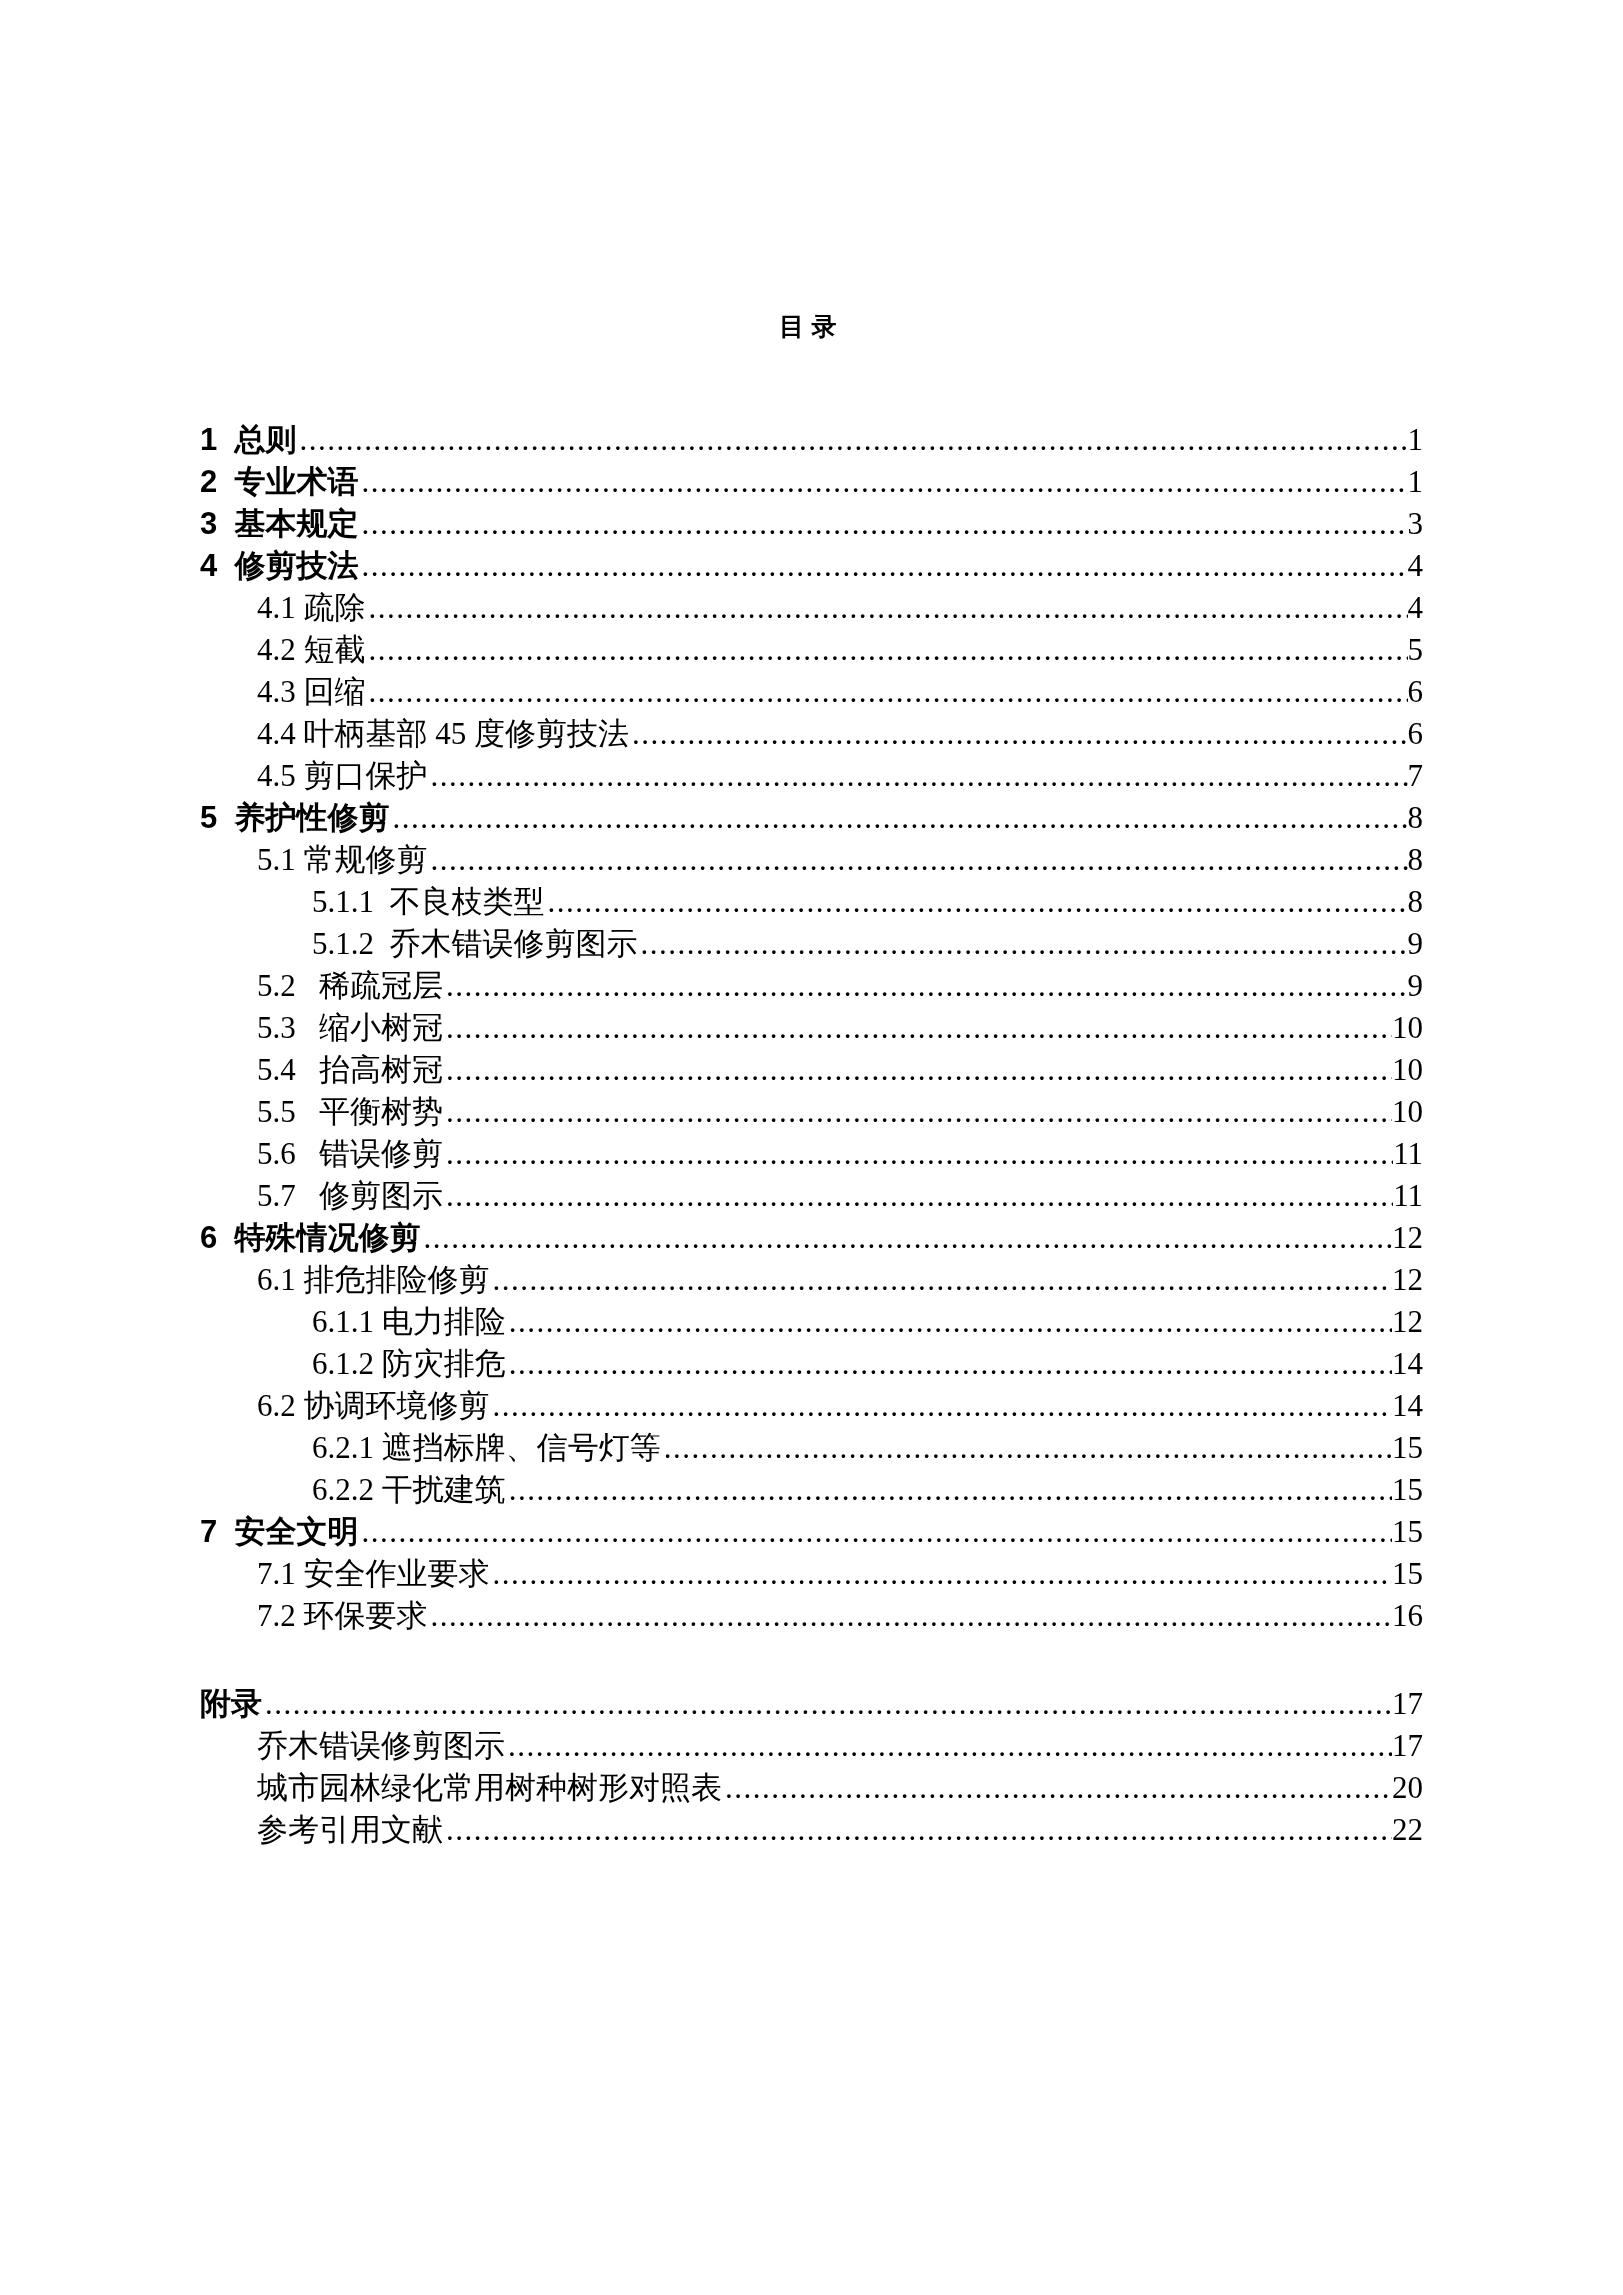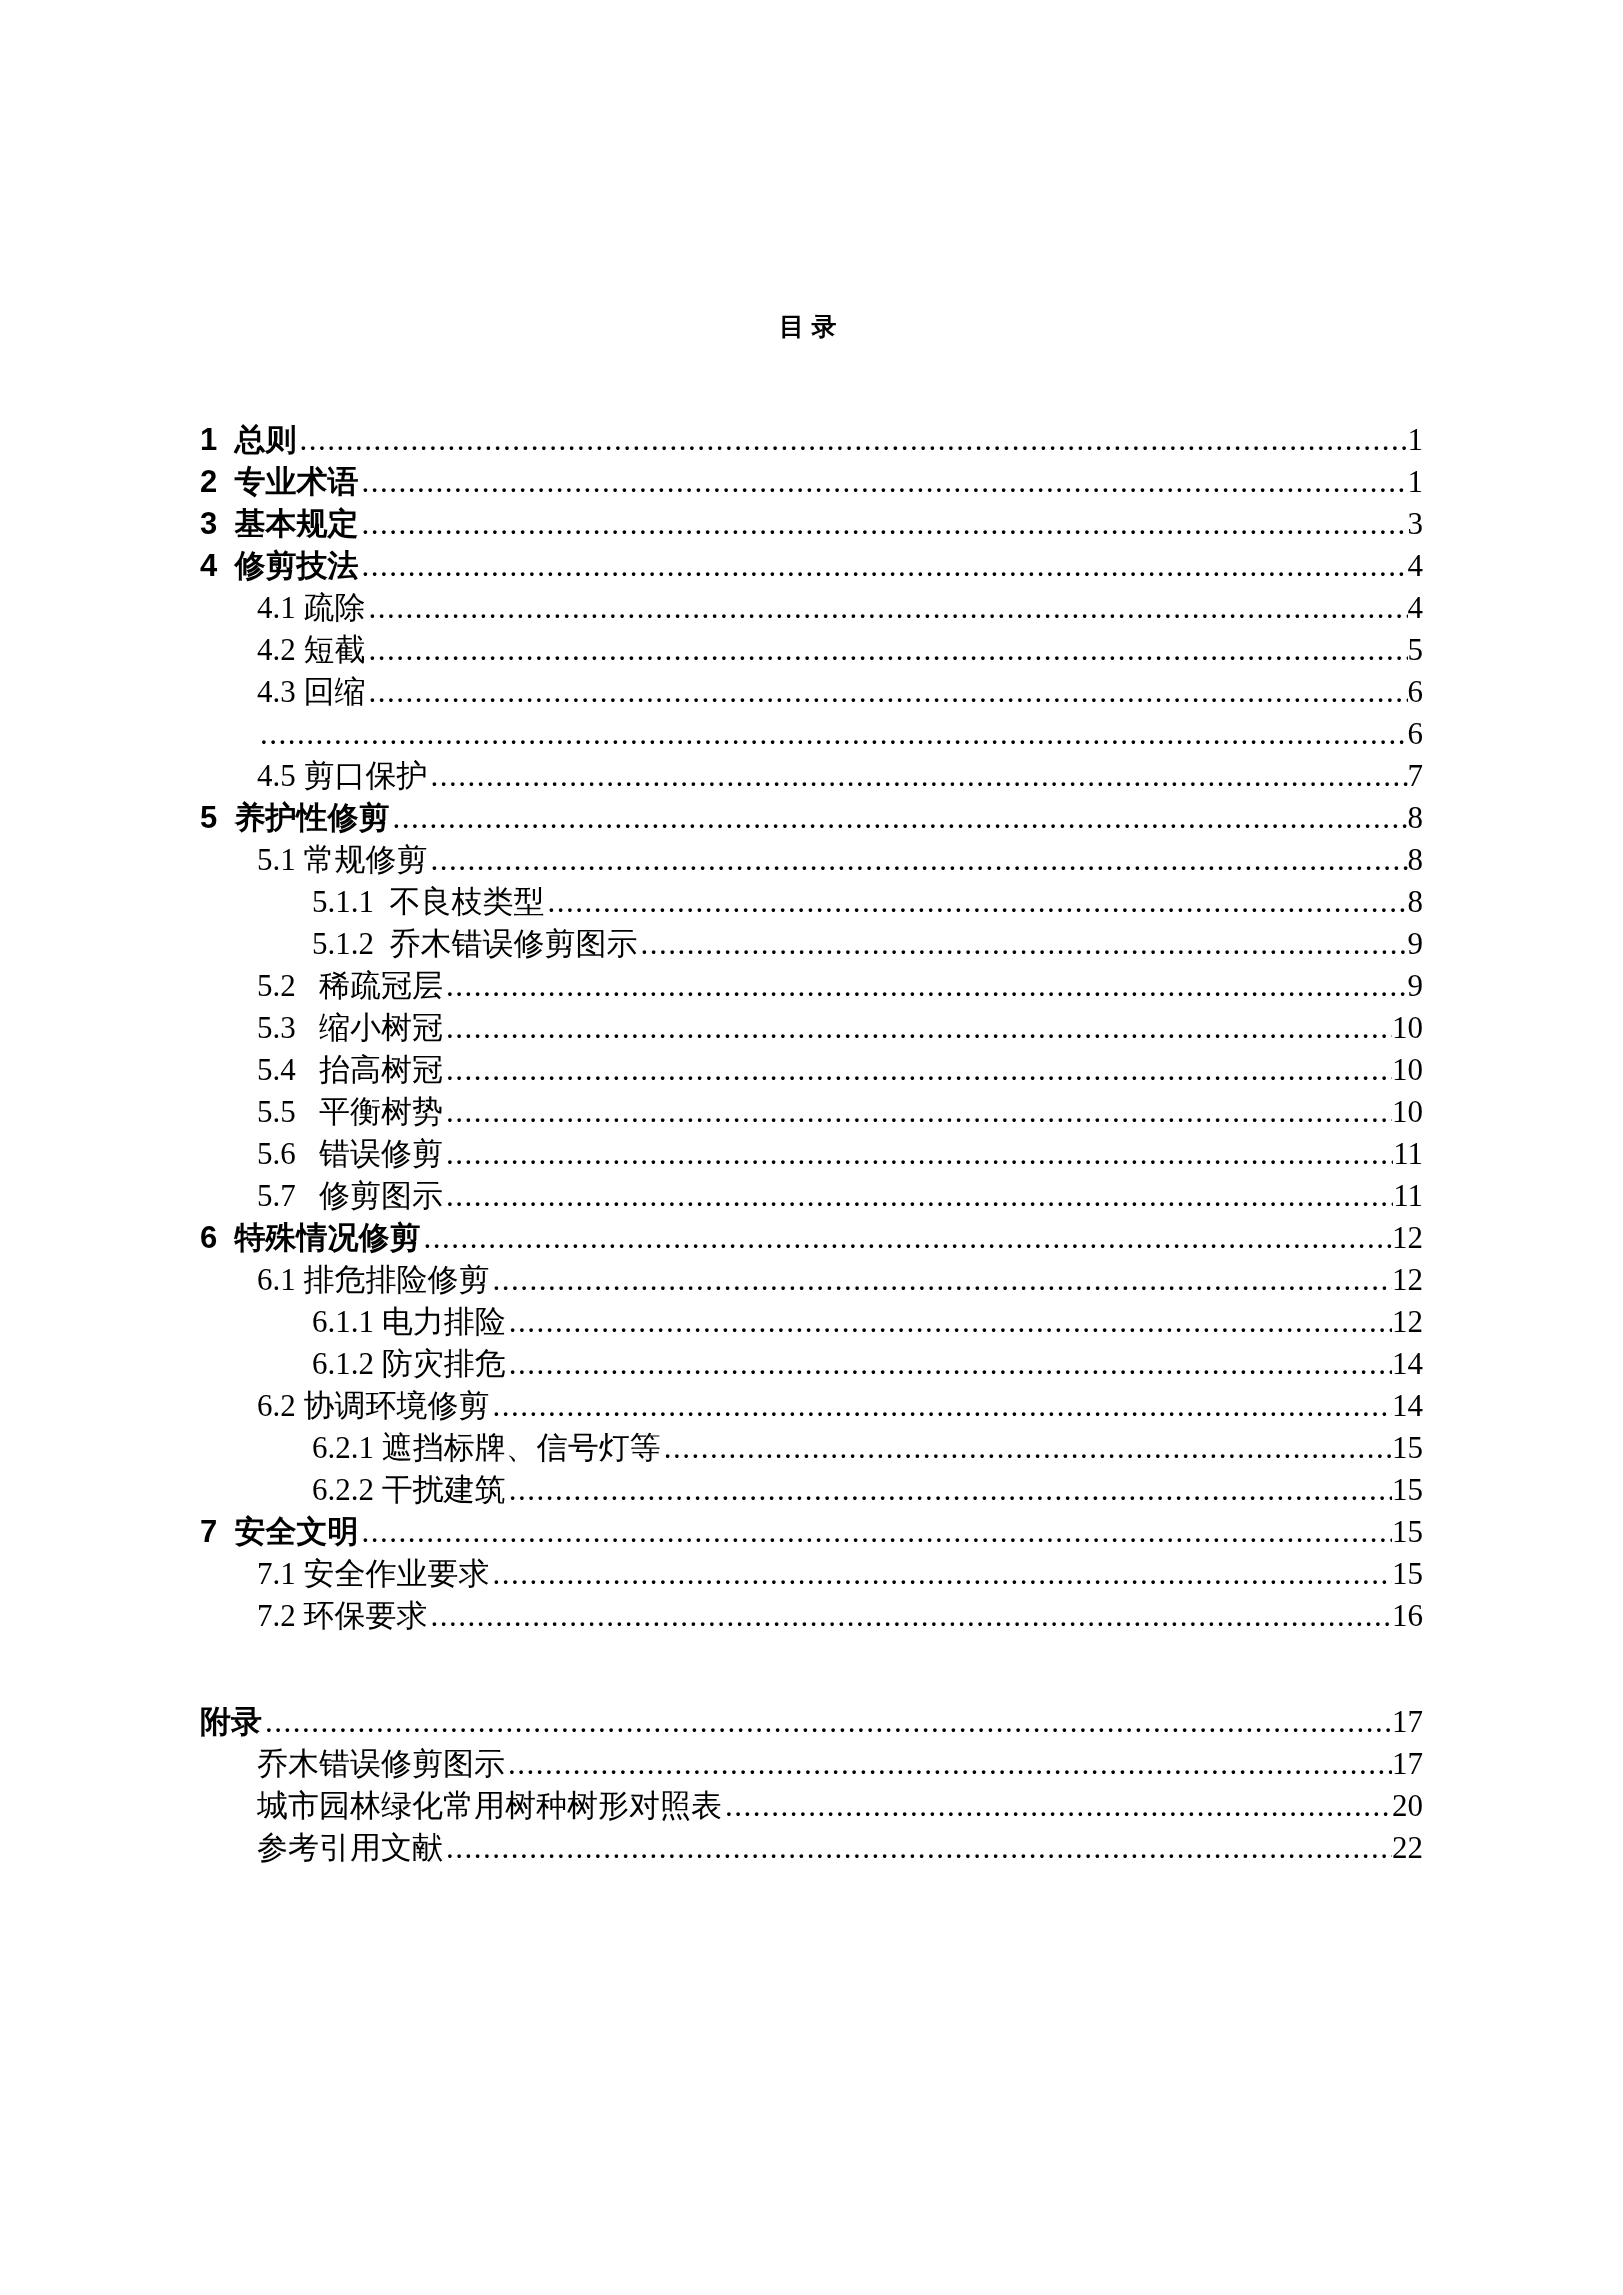--- a/index.html
+++ b/index.html
@@ -31,21 +31,21 @@
     width: 100%;
   }
   .row {
     display: flex;
     align-items: flex-end;
     font-size: 31px;
     line-height: 42px;
     white-space: pre;
   }
   .row.gap-before {
-    margin-top: 64px;
+    margin-top: 46px;
   }
   .row .label {
     flex: 0 0 auto;
     white-space: pre;
   }
   .row.l2 { padding-left: 57px; }
   .row.l3 { padding-left: 112px; }
   .row.bold .label {
     font-family: "Liberation Sans", "DejaVu Sans", sans-serif;
     font-weight: 700;
@@ -101,20 +101,21 @@
     <span class="label">4.2 短截</span>
     <span class="dots">............................................................................................................................................................................................................................................................................................................</span>
     <span class="pagenum">5</span>
   </div>
       <div class="row l2">
     <span class="label">4.3 回缩</span>
     <span class="dots">............................................................................................................................................................................................................................................................................................................</span>
     <span class="pagenum">6</span>
   </div>
       <div class="row l2">
+    <span class="label">4.4 叶柄基部 45 度修剪技法</span>
     <span class="dots">............................................................................................................................................................................................................................................................................................................</span>
     <span class="pagenum">6</span>
   </div>
       <div class="row l2">
     <span class="label">4.5 剪口保护</span>
     <span class="dots">............................................................................................................................................................................................................................................................................................................</span>
     <span class="pagenum">7</span>
   </div>
       <div class="row l1 bold">
     <span class="label">5  养护性修剪</span>

